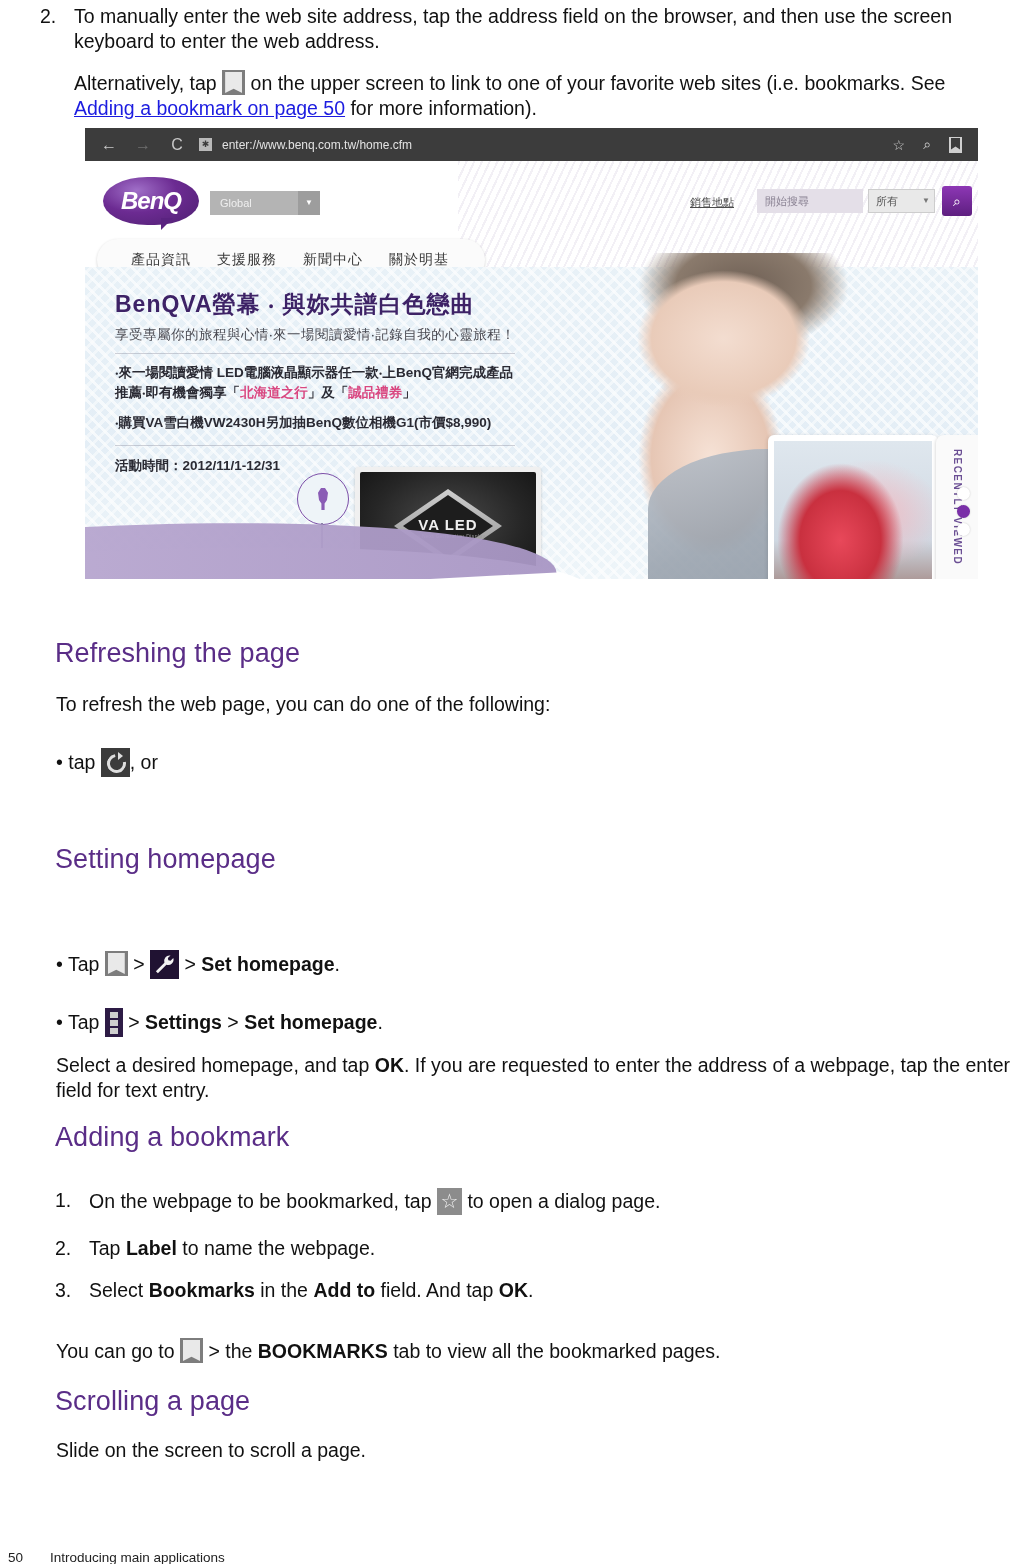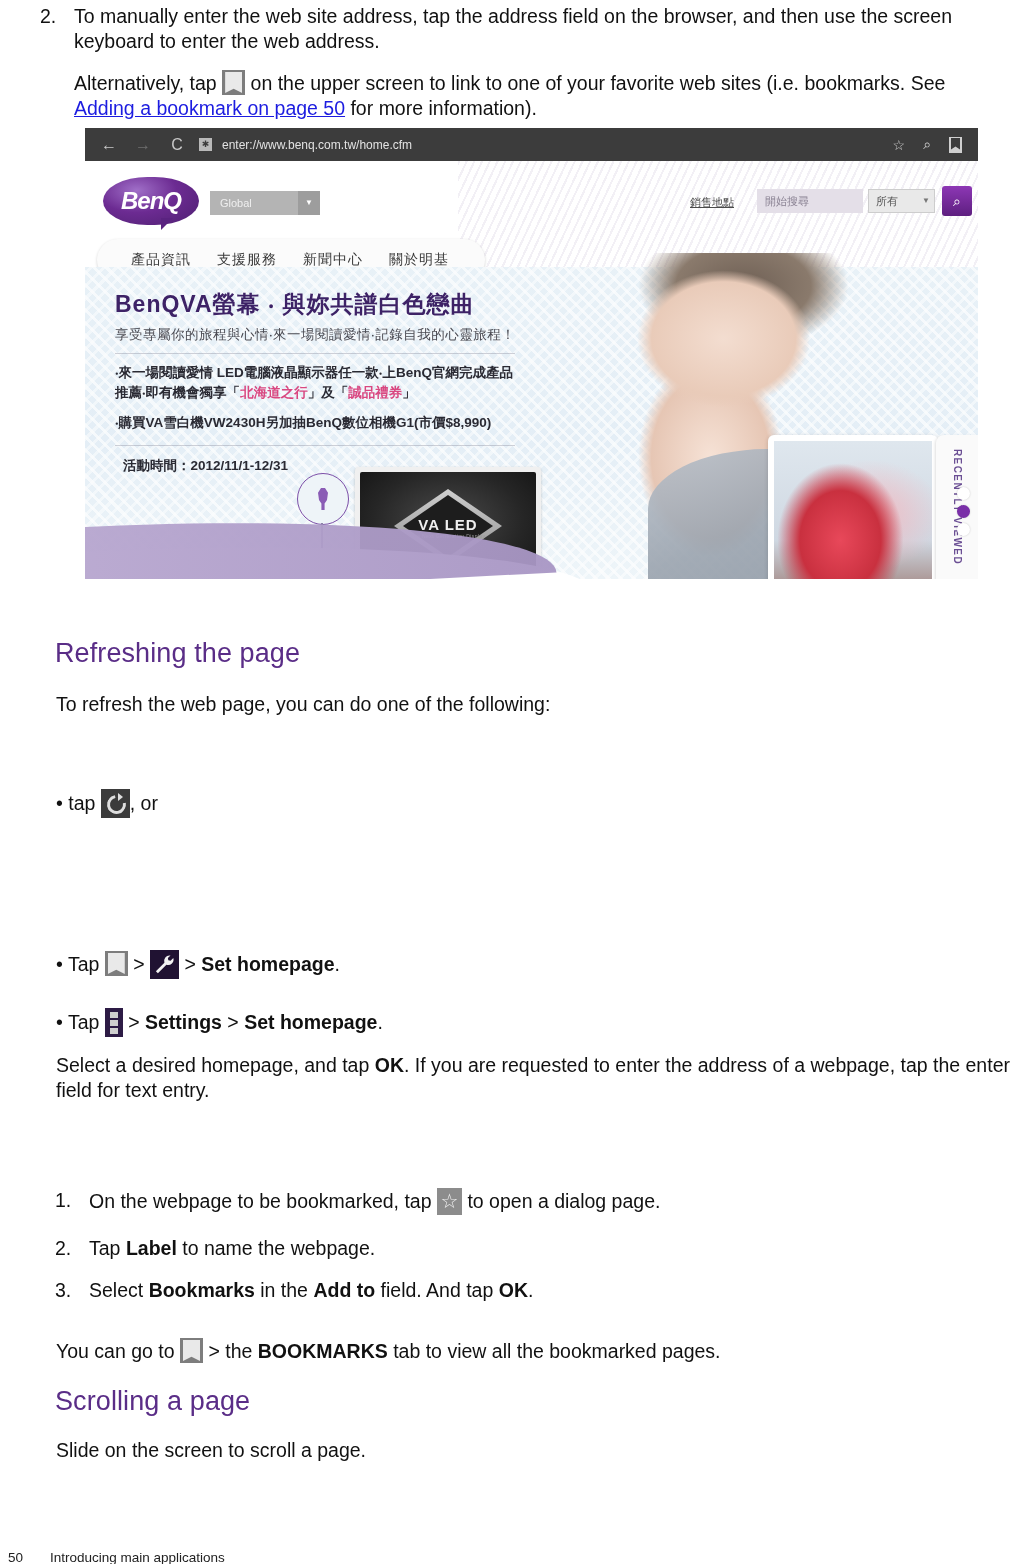--- a/index.html
+++ b/index.html
@@ -296,21 +296,21 @@
     white-space:nowrap;
   }
   .hero-sub{
     position:absolute; left:30px; top:58px;
     font-size:13.5px; color:#4a4a52; letter-spacing:.5px; white-space:nowrap;
   }
   .hero-rule{ position:absolute; left:30px; width:400px; height:1px; background:rgba(120,120,140,.33); }
   .hero-b1{ position:absolute; left:30px; top:96px; font-size:13.5px; color:#2a2a33; font-weight:700; line-height:20px; width:420px; }
   .hero-b2{ position:absolute; left:30px; top:146px; font-size:13.5px; color:#2a2a33; font-weight:700; line-height:20px; width:430px; white-space:nowrap; }
   .hero-pink{ color:#d94780; }
-  .hero-date{ position:absolute; left:30px; top:190px; font-size:13.5px; color:#2a2a33; font-weight:700;margin-left:8px; }
+  .hero-date{ position:absolute; left:30px; top:190px; font-size:13.5px; color:#2a2a33; font-weight:700; }
 
   .seal{
     position:absolute; left:212px; top:206px; width:50px; height:50px;
     border-radius:50%;
     border:1.5px solid #7c4fa8;
     background:#eef4f8;
   }
   .seal::after{
     content:"";
     position:absolute; left:15px; top:14px; width:20px; height:22px;
@@ -535,26 +535,27 @@
           <i class="on"></i>
           <i></i>
         </div>
       </div>
     </div>
   </div>
 
   <div class="h2" style="position:absolute; left:55px; top:638px;">Refreshing the page</div>
   <div class="body-text" style="position:absolute; left:56px; top:692px;">To refresh the web page, you can do one of the following:</div>
 
-  <div class="body-text" style="position:absolute; left:56px; top:748px;margin-top:41px;">
+  <div class="body-text" style="position:absolute; left:56px; top:748px;">
     <span>• tap</span>
     <span class="ic ic-refresh"></span><span>, or</span>
   </div>
 
 
+  <div class="h2" style="position:absolute; left:55px; top:844px;">Setting homepage</div>
 
   <div class="body-text" style="position:absolute; left:56px; top:950px;">
     <span>• Tap</span>
     <span class="ic ic-bookmark"><span class="star">★</span></span>
     <span>&gt;</span>
     <span class="ic ic-wrench">
       <svg width="23" height="23" viewBox="0 0 23 23" aria-hidden="true">
         <path d="M16.5 2.6a5.4 5.4 0 0 0-5.1 7.1L2.9 18.2l2 2 8.5-8.5a5.4 5.4 0 0 0 6.9-6.7l-2.7 2.7-2.3-.4-.4-2.3 2.6-2.4z" fill="#f2f2f2"></path>
       </svg>
     </span>
@@ -569,20 +570,21 @@
     <b>Settings</b>
     <span>&gt;</span>
     <b>Set homepage</b><span>.</span>
   </div>
 
   <div class="body-text" style="position:absolute; left:56px; top:1053px; width:955px;">
     <span>Select a desired homepage, and tap</span>
     <b>OK</b><span>. If you are requested to enter the address of a webpage, tap the enter field for text entry.</span>
   </div>
 
+  <div class="h2" style="position:absolute; left:55px; top:1122px;">Adding a bookmark</div>
 
   <div class="numitem" style="left:55px; top:1188px; width:940px;">
     <div class="num body-text">1.</div>
     <div class="txt body-text">
       <span>On the webpage to be bookmarked, tap</span>
       <span class="ic ic-star-outline"><span>☆</span></span>
       <span>to open a dialog page.</span>
     </div>
   </div>
 

